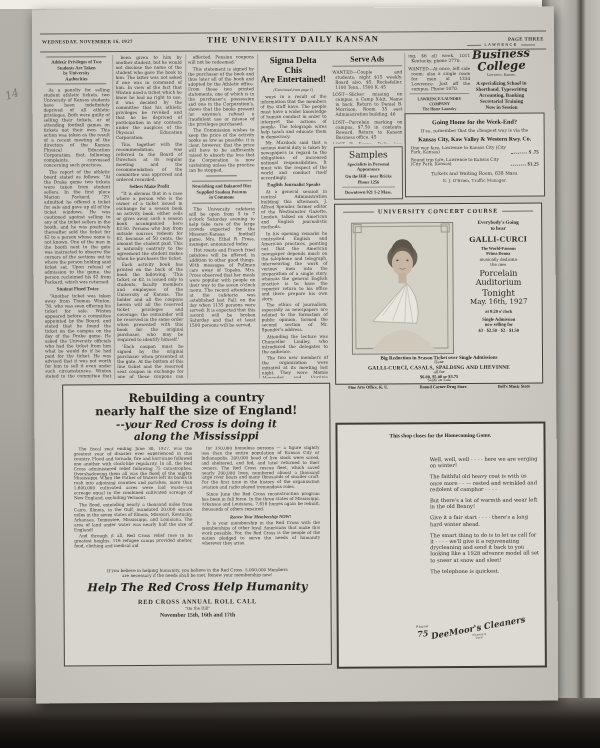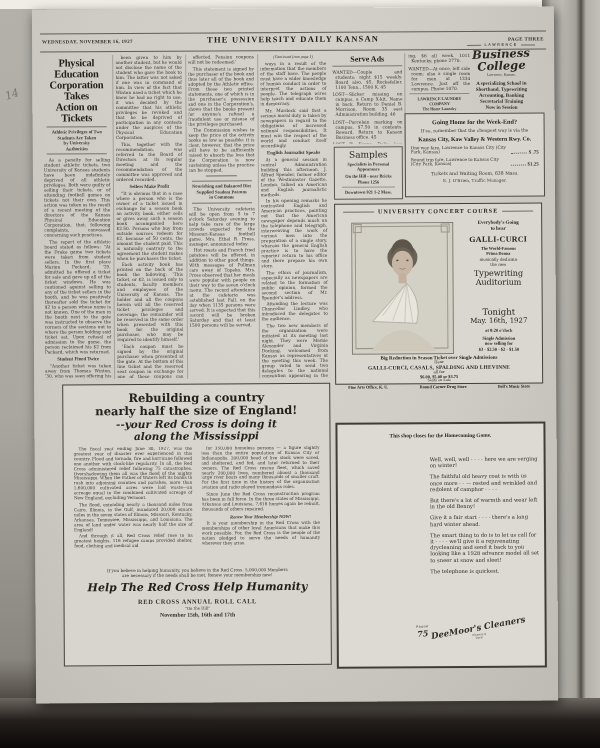--- a/index.html
+++ b/index.html
@@ -89,21 +89,21 @@
   .c-banner::before,.c-banner::after{content:"";flex:1;border-top:1px solid rgba(70,67,60,.7);}
   .c-banner-text{font:bold 6px/7px "Liberation Serif",serif;letter-spacing:1px;color:#26241f;}
   .portrait{position:absolute;left:16px;top:18px;width:100px;height:130px;
     border:1px solid rgba(110,107,98,.8);background:#d3d0c6;}
   .c-right{position:absolute;left:124px;top:16px;width:78px;text-align:center;color:#26241f;}
   .c-intro{font:bold 5px/6px "Liberation Serif",serif;white-space:pre-line;}
   .c-artist{font:bold 8px/9px "Liberation Serif",serif;margin-top:3px;letter-spacing:.3px;}
   .c-desc{font:bold 4.2px/5px "Liberation Serif",serif;white-space:pre-line;margin-top:2px;}
   .c-ded{font:normal 4px/4.6px "DejaVu Serif",serif;white-space:pre-line;margin-top:2px;}
   .c-venue{font:normal 8px/8.6px "DejaVu Serif",serif;white-space:pre-line;margin-top:3px;}
-  .c-when{font:normal 8.5px/9px "DejaVu Serif",serif;margin-top:21px;}
+  .c-when{font:normal 8.5px/9px "DejaVu Serif",serif;margin-top:2px;}
   .c-date{font:normal 7px/7.5px "DejaVu Serif",serif;margin-top:1px;}
   .c-time{font:bold 4.4px/5px "Liberation Serif",serif;margin-top:2px;}
   .c-single{font:bold 4.5px/5.6px "Liberation Serif",serif;white-space:pre-line;margin-top:3px;}
   .c-bottom{position:absolute;left:6px;right:6px;top:151px;text-align:center;color:#26241f;}
   .c-red{font:bold 5px/5.4px "Liberation Serif",serif;}
   .c-hear{font:normal 3.8px/4.2px "DejaVu Serif",serif;}
   .c-lineup{font:bold 5.4px/5.8px "Liberation Serif",serif;letter-spacing:.2px;}
   .c-allfor{font:normal 3.8px/4.2px "DejaVu Serif",serif;}
   .c-prices{font:bold 4.4px/4.8px "Liberation Serif",serif;}
   .c-seats{font:normal 3.4px/3.8px "DejaVu Serif",serif;}
@@ -151,23 +151,20 @@
     <div class="masthead-row">
       <span class="m-date">WEDNESDAY, NOVEMBER 16, 1927</span>
       <span class="m-title">THE UNIVERSITY DAILY KANSAN</span>
       <span class="m-page">PAGE THREE</span>
     </div>
     <div class="rule-bot"></div>
 
     <div class="cols">
       <div class="col">
 
-      <div class="blk hl1">Physical Education
-Corporation Takes
-Action on Tickets</div>
           <div class="blk deck">Athletic Privileges of Two
 Students Are Taken
 by  University
 Authorities</div>
           <div class="blk p">As a penalty for selling student athletic tickets, two University of Kansas students have been indefinitely deprived of all athletic privileges. Both were guilty of selling their tickets, or of attending football games on tickets not their own. This action was taken as the result of a recent meeting of the directors of the Kansas Physical Education Corporation, that, following complaints, canvassed concerning such practices.</div>
           <div class="blk p">The report of the athletic board stated as follows: "At the Drake game two tickets were taken from student sellers. In the first place Marion Packard, '29, admitted he offered a ticket for sale and gave up all of the ticket windows. He was cautioned against selling to any of the ticket sellers in the booth, and he was positively thereafter sold the ticket for $2 to a person whose name is not known. One of the men in the booth next to the gate was instructed to observe the corners of the sections out to where the person holding said ticket sat. Upon refusal of admission to the game, the person reclaimed his $2 from Packard, which was returned.</div>
           <div class="blk ch">Student Fined Twice</div>
           <div class="blk p">"Another ticket was taken away from Thomas Winton, '30, who was seen offering his ticket for sale. Winton appeared before a committee appointed by the Board, and stated that he found the ticket on the campus on the day of the Drake game. He asked the University officials who had the ticket from him what he would do if he had paid for the ticket. He was advised that it was not worth for him to sell it even under such circumstances. Winton stated to the committee that he had never purchased an activity book.</div>
         </div>
       <div class="col">
@@ -186,20 +183,22 @@
           <div class="blk p">The Commission wishes to keep the price of the activity books as low as possible; it is clear, however, that the price will have to be sufficiently raised to absorb the loss that the Corporation is now sustaining unless the practice can be stopped.</div>
           <div class="blk rule"></div>
           <div class="blk deck">Nourishing and Balanced Diet
 Supplied Student Patrons
 in  Commons</div>
           <div class="blk p">The University cafeteria will be open from 5 to 7 o'clock Saturday evening to help take care of the large crowds expected for the Missouri-Kansas football game, Mrs. Ethel R. Pross, manager, announced today.</div>
           <div class="blk p">Hot roasts and French fried potatoes will be offered, in addition to other good things. With messages of Pullman cars away of Topeka, Mrs. Pross observed that her meals were popular with people on their way to the seven o'clock menu. The record attendance at the cafeteria was established last Fall, on the day when 1135 persons were served. It is expected that this record will be broken Saturday and that at least 1500 persons will be served.</div>
         </div>
       <div class="col">
 
+      <div class="blk hl2">Sigma Delta Chis
+Are Entertained!</div>
           <div class="blk cont">(Continued from page 1)</div>
           <div class="blk p">ways in a result of the information that the members of the staff have. The people must have a wider knowledge of human conduct in order to interpret the actions of people. The telegraph wires help teach and educate them in democracy.</div>
           <div class="blk p">Mr. Murdock said that a serious moral duty is taken by newspapers in regard to the obligations of increased national responsibilities. It must win the respect of the world and conduct itself accordingly.</div>
           <div class="blk ch">English Journalist Speaks</div>
           <div class="blk p">At a general session in central Administration building this afternoon, J. Alfred Spender, former editor of the Westminster Gazette, London, talked on American and English journalistic methods.</div>
           <div class="blk p">In his opening remarks he contrasted English and American practices, pointing out that the American newspaper depends much on the telephone and telegraph, interweaving the work of various men into the preparation of a single story, whereas the general English practice is to have the reporter return to his office and there prepare his own story.</div>
           <div class="blk p">The ethics of journalism, especially as newspapers are related to the formation of public opinion, formed the second section of Mr. Spender's address.</div>
           <div class="blk p">Attending the lecture was Chancellor Lindley, who introduced the delegates to the audience.</div>
           <div class="blk p">The two new members of the organization were initiated at its meeting last night. They were Mamie Alexander and Virginia Docking, welcomed from Kansas as representatives at the meeting this week. The group voted to send two delegates to the national convention appearing in the 1928 Jayhawker.</div>
         </div>
@@ -289,21 +288,21 @@
         </svg>
       </div>
       <div class="c-right">
         <div class="c-intro">Everybody's Going
 to hear</div>
         <div class="c-artist">GALLI-CURCI</div>
         <div class="c-desc">The World-Famous
 Prima Donna</div>
         <div class="c-ded">musically dedicate
 the new</div>
-        <div class="c-venue">Typewriting
+        <div class="c-venue">Porcelain
 Auditorium</div>
         <div class="c-when">Tonight</div>
         <div class="c-date">May. 16th, 1927</div>
         <div class="c-time">at 8:20 o'clock</div>
         <div class="c-single">Single Admission
 now selling for
 $3 - $2.50 - $2 - $1.50</div>
       </div>
       <div class="c-bottom">
         <div class="c-red">Big Reduction in Season Ticket over Single Admissions</div>

